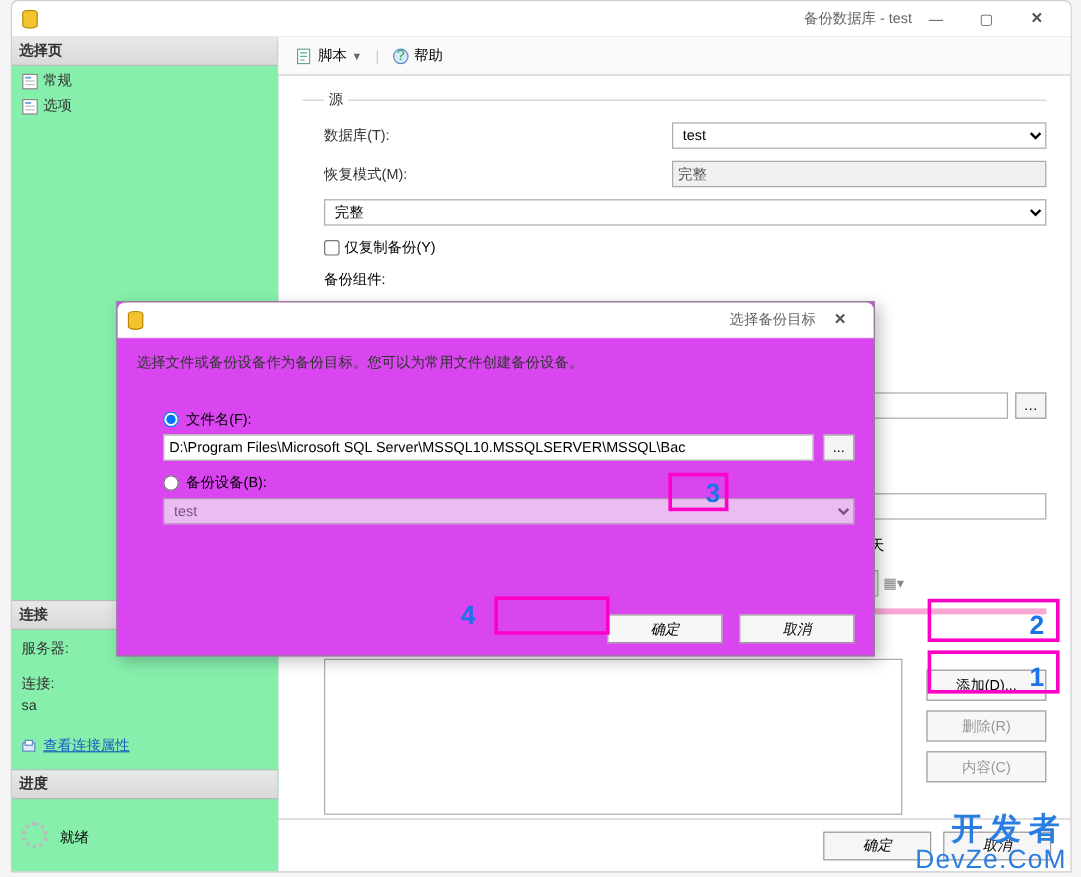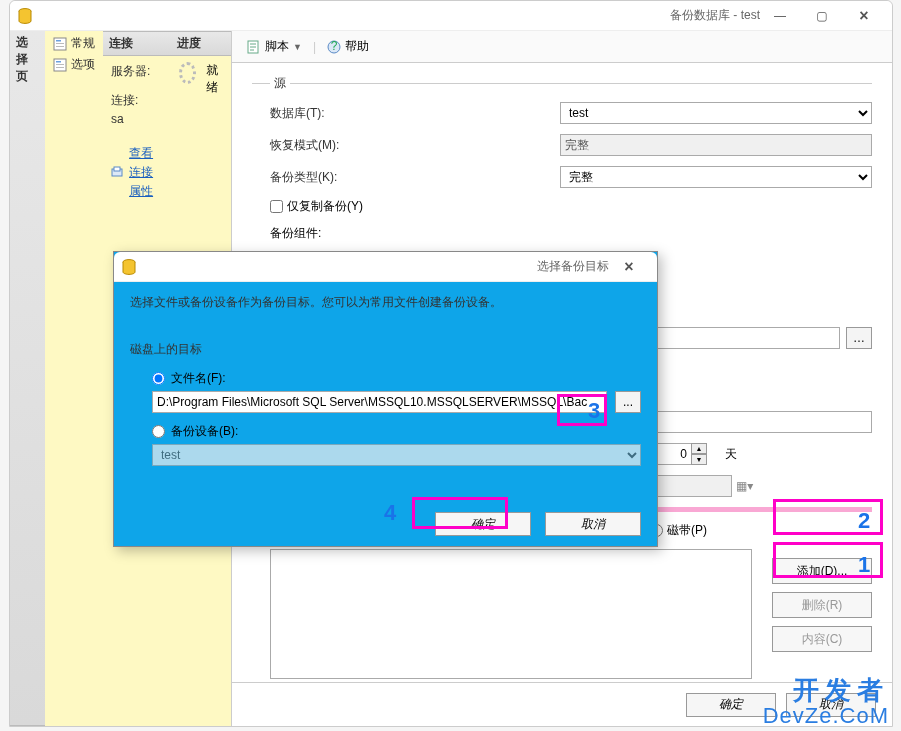--- a/index.html
+++ b/index.html
@@ -7,33 +7,33 @@
 
 
 .main-window { position: absolute; left: 9px; top: 0; width: 884px; height: 727px; background: #fff; border: 1px solid #ccc; border-radius: 6px 6px 0 0; }
 .titlebar { height: 30px; display: flex; align-items: center; padding: 0 8px; background: #fff; border-bottom: 1px solid #eee; border-radius: 6px 6px 0 0; text-align: right; }
 .titlebar .icon-db { width: 14px; height: 16px; margin-right: 6px; }
 .titlebar .title { flex: 1; color: #666; }
 .win-controls { display: flex; gap: 2px; }
 .win-btn { width: 40px; height: 24px; display: flex; align-items: center; justify-content: center; color: #555; }
 
 .content { display: flex; height: calc(100% - 30px); }
-.sidebar { width: 222px; border-right: 1px solid #ccc; background: #fef9c3; display: flex; flex-direction: row; }
+.sidebar { width: 222px; border-right: 1px solid #ccc; background: #86efac; display: flex; flex-direction: column; }
 .panel-header { background: linear-gradient(#e8e8e8,#d9d9d9); border-bottom: 1px solid #bbb; padding: 3px 6px; font-weight: bold; color: #333; }
 .side-list { flex: 0 0 auto; padding: 2px 4px; }
 .side-item { display: flex; align-items: center; gap: 4px; padding: 2px 4px; color: #333; }
 .side-item .page-icon { width: 14px; height: 14px; }
 .spacer { flex: 1; }
 
 .conn-section { border-top: 1px solid #bbb; padding: 0; }
 .conn-body { padding: 6px 8px; color: #333; line-height: 1.6; }
 .conn-link { color: #1a5fbf; text-decoration: underline; cursor: pointer; display: inline-flex; align-items:center; gap:4px; }
 
 .progress-section { border-top: 1px solid #bbb; }
-.progress-body { padding: 6px 8px; display: flex; align-items: flex-start; gap: 10px; }
+.progress-body { padding: 19px 8px; display: flex; align-items: flex-end; gap: 10px; }
 .spinner { width: 22px; height: 22px; border: 3px dotted #bbb; border-radius: 50%; }
 
 .main-area { flex: 1; display: flex; flex-direction: column; }
 .toolbar { height: 32px; border-bottom: 1px solid #ccc; display: flex; align-items: center; gap: 4px; padding: 0 8px; background: #fafafa; }
 .tool-btn { display: flex; align-items: center; gap: 4px; padding: 3px 6px; border: 1px solid transparent; }
 .dropdown-arrow { font-size: 9px; color: #666; }
 
 .form-area { flex: 1; padding: 12px 20px; overflow: hidden; position: relative; }
 fieldset.group { border: 1px solid #ccc; border-left: none; border-right: none; border-bottom: none; padding: 10px 0 4px 18px; margin-bottom: 8px; }
 fieldset.group legend { padding: 0 4px; color: #333; }
@@ -51,21 +51,21 @@
 .dest-box { border:1px solid #aaa; height: 130px; background:#fff; margin-right: 120px; }
 .side-buttons { position:absolute; right: 20px; top: 495px; display:flex; flex-direction:column; gap:8px; }
 .std-btn { width: 100px; height: 26px; border:1px solid #999; background:#f7f7f7; }
 .std-btn.disabled { color:#999; }
 .browse-btn { width: 26px; height: 22px; border:1px solid #999; background:#f4f4f4; }
 
 .footer { height: 44px; border-top:1px solid #ccc; display:flex; align-items:center; justify-content:flex-end; gap:10px; padding: 0 16px; }
 .dlg-btn { width: 90px; height: 24px; border:1px solid #999; background:#f6f6f6;font-style:italic; }
 
 
-.modal { position:absolute; left: 97px; top: 251px; width: 545px; height: 296px; background:#0ea5e9; border:1px solid #888; box-shadow: 4px 4px 12px rgba(0,0,0,.25); margin-left: 16px; }
+.modal { position:absolute; left: 97px; top: 251px; width: 632px; height: 296px; background:#d946ef; border:1px solid #888; box-shadow: 4px 4px 12px rgba(0,0,0,.25); }
 .modal .titlebar { height: 30px; }
 .modal-body { padding: 12px 16px; }
 .modal-desc { color:#333; margin-bottom: 30px; }
 .modal-label { color:#333; margin-bottom: 12px; }
 .opt { display:flex; align-items:center; gap:6px; margin: 4px 0 4px 22px; }
 .path-row { display:flex; align-items:center; gap:8px; margin: 4px 0 10px 22px; }
 .path-row input { flex:1; }
 .modal-footer { position:absolute; bottom:10px; right:16px; display:flex; gap:14px; }
 .modal-footer .dlg-btn { width: 96px; }
 
@@ -193,21 +193,20 @@
           <legend>源</legend>
           <div class="row">
             <label class="lbl">数据库(T):</label>
             <div class="ctrl"><select><option>test</option></select></div>
           </div>
           <div class="row">
             <label class="lbl">恢复模式(M):</label>
             <div class="ctrl"><input type="text" disabled="" value="完整" style=""></div>
           </div>
           <div class="row">
-            <label class="lbl">备份类型(K):</label>
             <div class="ctrl"><select><option>完整</option></select></div>
           </div>
           <div class="chk-row">
             <input type="checkbox" style="">
             <label>仅复制备份(Y)</label>
           </div>
           <div style="margin-bottom:8px;">备份组件:</div>
           <div class="radio-row">
             <input type="radio" checked="" style="">
             <label>数据库(B)</label>
@@ -275,21 +274,20 @@
           <path d="M1 3v10c0 1.3 2.7 2.4 6 2.4s6-1.1 6-2.4V3" fill="#f4c430" stroke="#b88900"></path>
         </svg>
     </span>
     <span class="title">选择备份目标</span>
     <div class="win-btn">
         <span class="close-x">×</span>
       </div>
   </div>
   <div class="modal-body">
     <div class="modal-desc">选择文件或备份设备作为备份目标。您可以为常用文件创建备份设备。</div>
-    <div class="modal-label">磁盘上的目标</div>
 
     <div class="opt">
       <input type="radio" name="dest" checked="" style="">
       <label>文件名(F):</label>
     </div>
     <div class="path-row">
       <input type="text" value="D:\Program Files\Microsoft SQL Server\MSSQL10.MSSQLSERVER\MSSQL\Bac" style="">
       <button class="browse-btn">...</button>
     </div>
 

